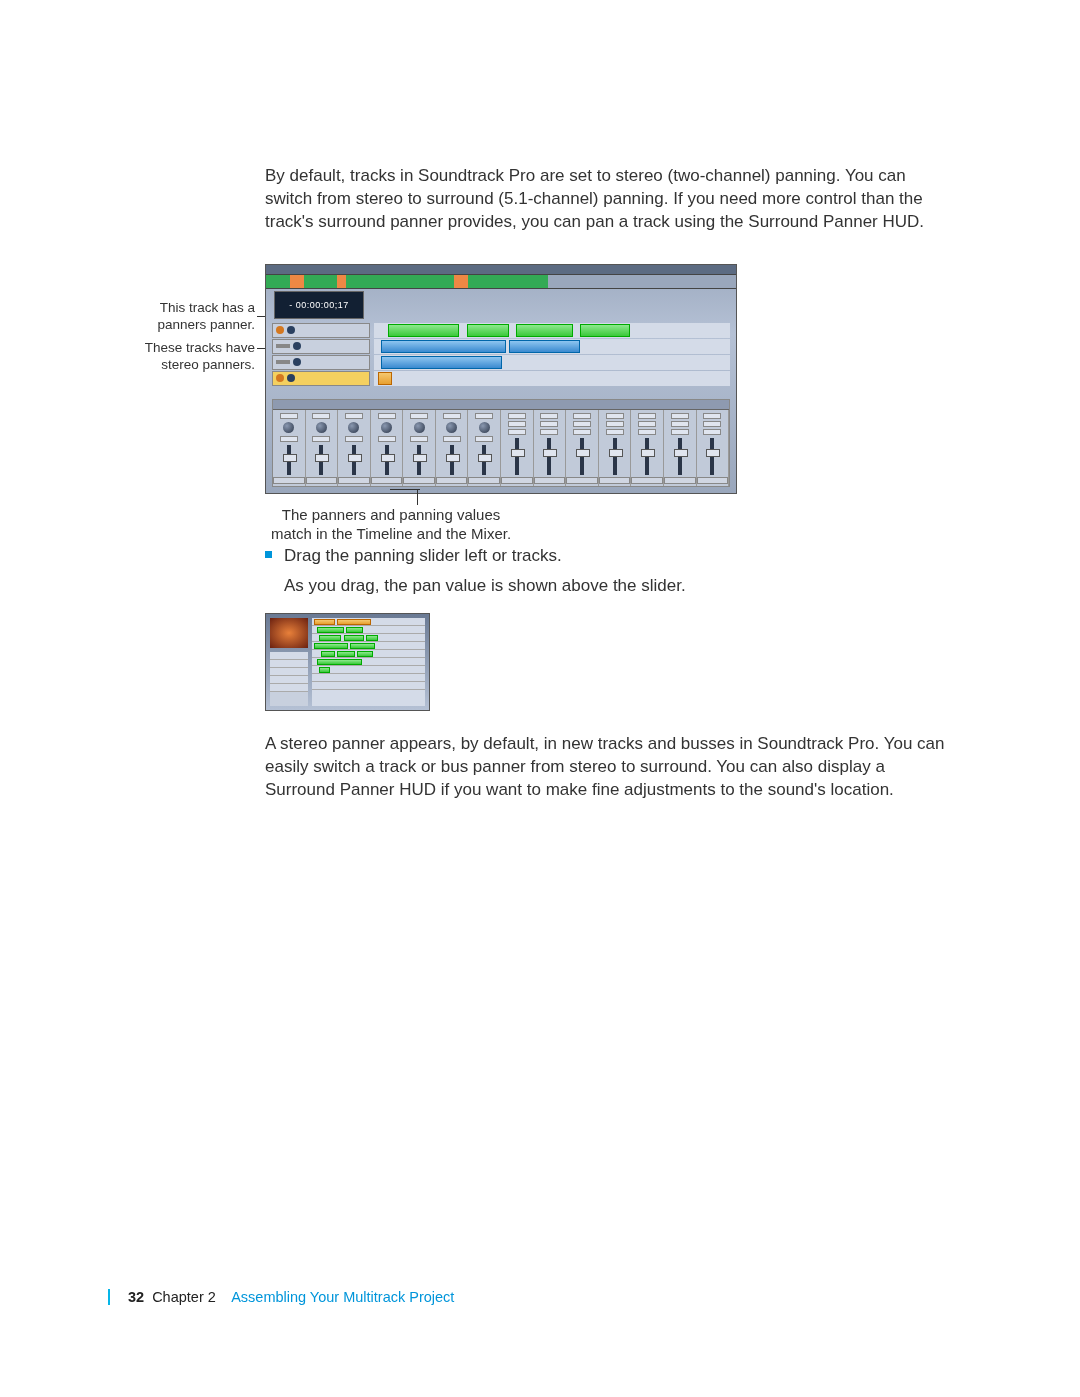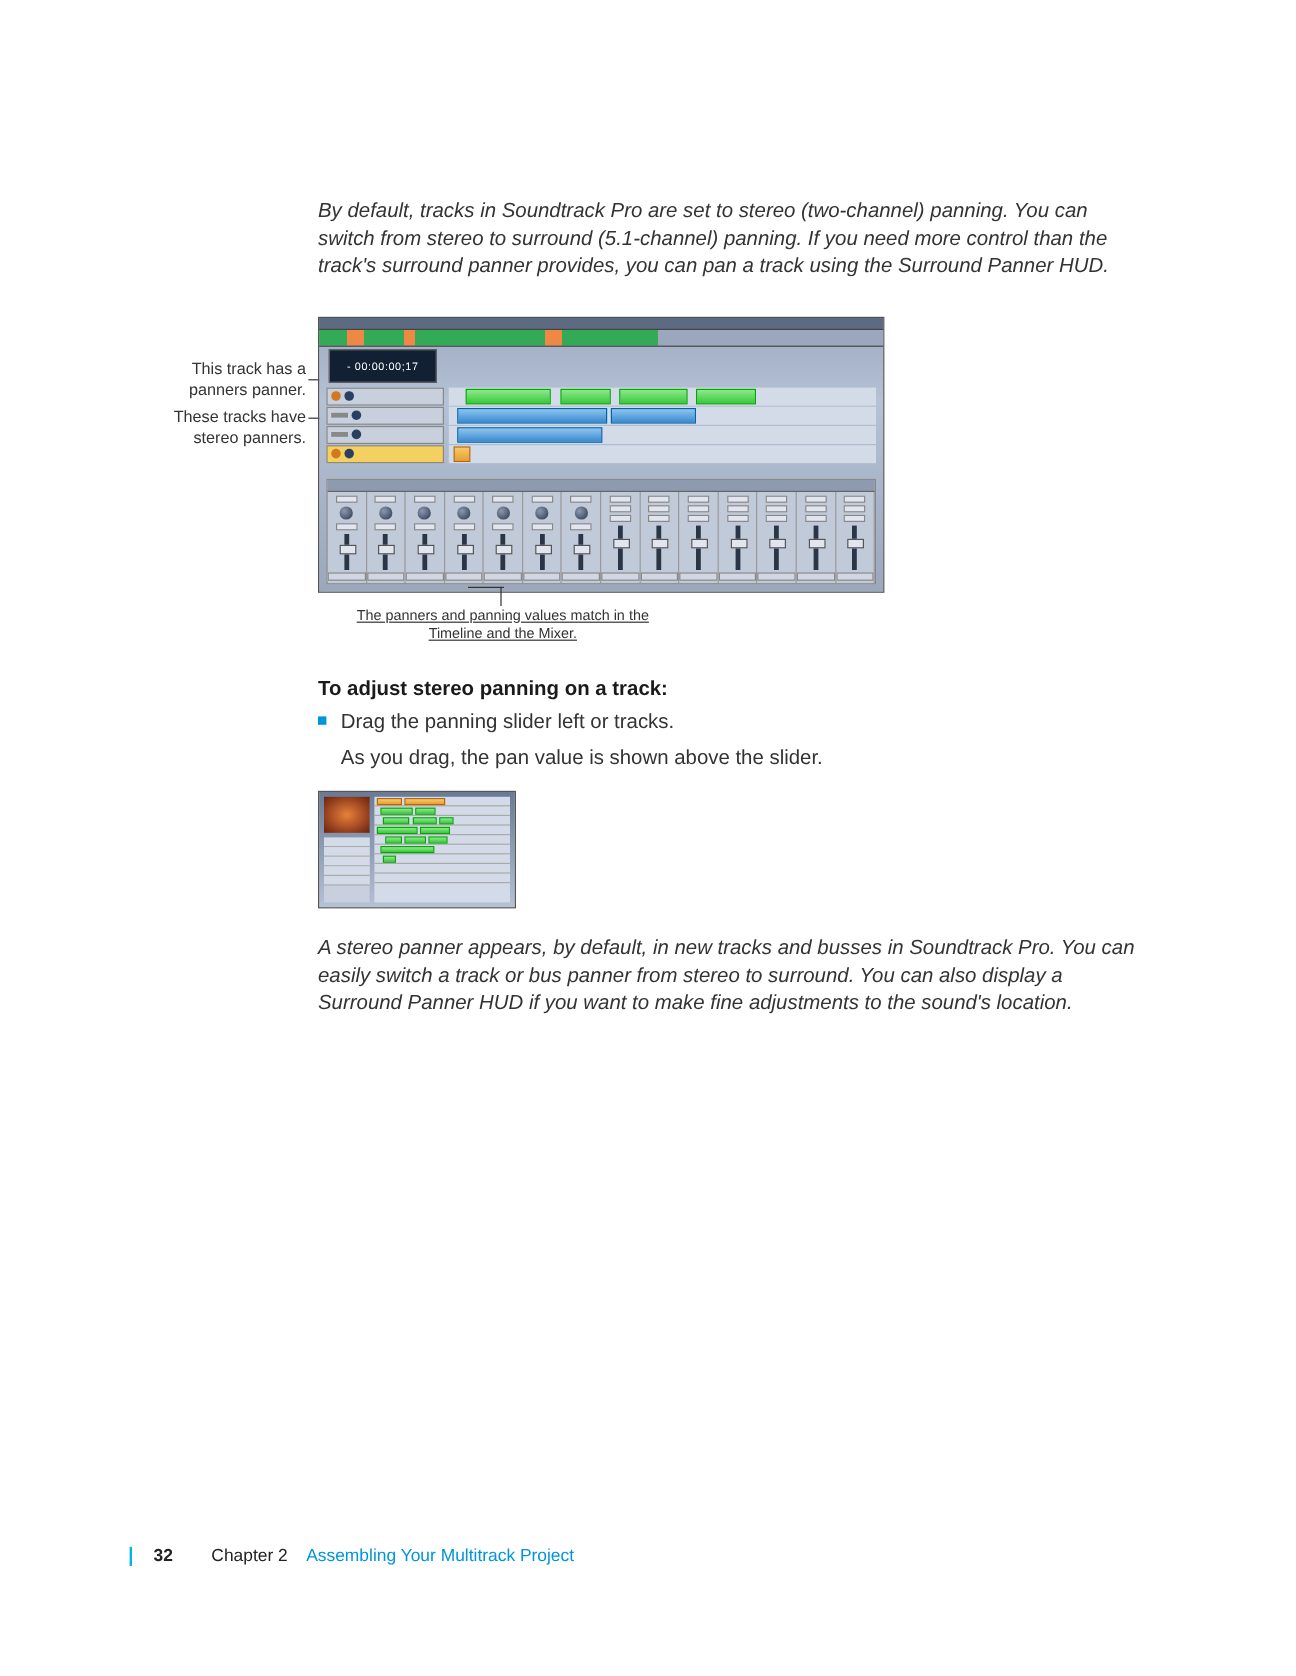--- a/index.html
+++ b/index.html
@@ -24,21 +24,20 @@
     margin-left: 135px;
     margin-bottom: 12px;
     letter-spacing: -0.2px;
   }
   .body-text {
     margin-left: 135px;
     font-size: 17px;
     line-height: 1.35;
     color: #333;
     margin-bottom: 8px;
-    font-style: italic;
   }
   .figure-block {
     position: relative;
     margin-top: 30px;
     margin-left: 0;
     height: 280px;
   }
   .callout-left {
     position: absolute;
     text-align: right;
@@ -188,27 +187,26 @@
     background: #e0e5ef;
     border: 1px solid #555;
   }
   .strip .label {
     width: 100%; height: 7px;
     background: #d0d6e2;
     border: 1px solid #888;
   }
   .callout-bottom {
     position: absolute;
-    left: 164px;
+    left: 136px;
     top: 242px;
     width: 250px;
-    font-size: 12px;
+    font-size: 15px;
     text-align: center;
     line-height: 1.25;
-    text-decoration: underline;
   }
   .callout-bottom-line {
     position: absolute;
     left: 287px;
     top: 225px;
     width: 1px;
     height: 16px;
     background: #333;
   }
   .callout-bottom-h {
@@ -298,21 +296,21 @@
   .footer {
     position: absolute;
     left: 108px;
     bottom: 92px;
     width: 870px;
     border-left: 2px solid #06b6e8;
     padding-left: 18px;
     font-size: 14.5px;
     display: flex;
     align-items: baseline;
-    gap: 32px;
+    gap: 8px;
   }
   .footer .pnum { font-weight: 700; color: #222; }
   .footer .chap { font-weight: 400; color: #222; }
   .footer .chaptitle { color: #0095da; font-weight: 400; }
 </style>
 </head>
 <body>
 
 <div class="page">
   <p class="body-text">By default, tracks in Soundtrack Pro are set to stereo (two-channel) panning. You can switch from stereo to surround (5.1-channel) panning. If you need more control than the track's surround panner provides, you can pan a track using the Surround Panner HUD.</p>
@@ -468,21 +466,20 @@
               <div class="label"></div>
             </div>
         </div>
       </div>
     </div>
     <div class="callout-bottom-h"></div>
     <div class="callout-bottom-line"></div>
     <div class="callout-bottom">The panners and panning values match in the Timeline and the Mixer.</div>
   </div>
 
-  <div class="sub-heading">To adjust stereo panning on a track:</div>
   <div class="bullet-row">
     <span class="bullet"></span>
     <span>Drag the panning slider left or tracks.</span>
   </div>
   <p class="indented">As you drag, the pan value is shown above the slider.</p>
 
   <div class="small-fig">
     <div class="thumb"></div>
     <div class="side">
       <div class="srow"></div>

